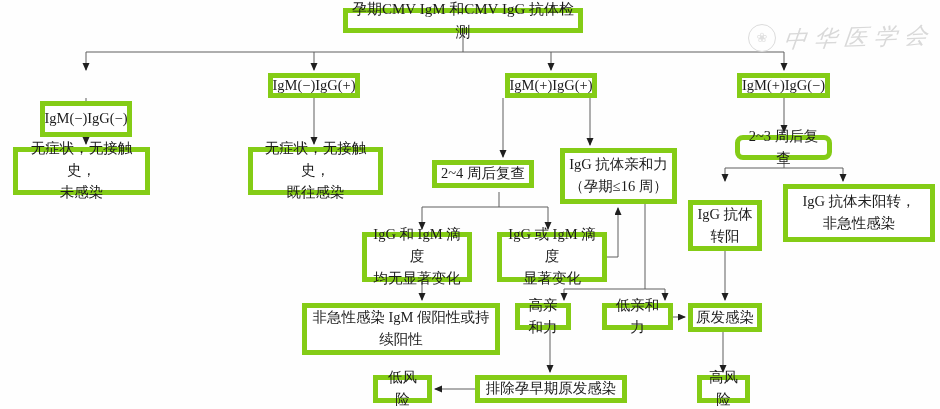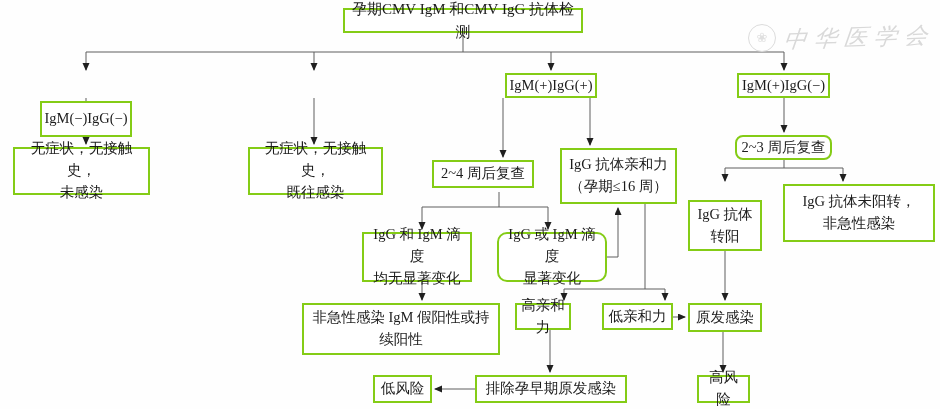--- a/index.html
+++ b/index.html
@@ -2,21 +2,21 @@
 <html><head>
 <meta charset="utf-8">
 <style>
   html,body{margin:0;padding:0;background:#fff;}
   .stage{
     position:relative;width:940px;height:409px;background:#fefefe;overflow:hidden;
     font-family:"Liberation Serif","DejaVu Serif",serif;
   }
   .links{position:absolute;left:0;top:0;width:940px;height:409px;}
   .node{
-    position:absolute;box-sizing:border-box;border:2px solid #84cc16;background:#fff;
+    position:absolute;box-sizing:border-box;border:5px solid #84cc16;background:#fff;
     display:flex;align-items:center;justify-content:center;text-align:center;
     font-size:14.5px;line-height:1.5;color:#1c1c1c;white-space:pre-line;
     padding:1px 3px;
   }
   .node.title{font-size:15px;}
   .watermark{
     position:absolute;left:748px;top:22px;display:flex;align-items:center;gap:8px;
     color:#d9d9d9;pointer-events:none;
   }
   .wm-logo{
@@ -84,35 +84,36 @@
   </svg>
 
   <div class="watermark">
     <span class="wm-logo">❀</span>
     <span class="wm-text">中华医学会</span>
   </div>
 
   <div class="node title" style="left:343px;top:8px;width:240px;height:25px;">孕期CMV IgM 和CMV IgG 抗体检测</div>
 
   <div class="node" style="left:40px;top:73px;width:92px;height:36px;margin-top:28px;">IgM(−)IgG(−)</div>
+  <div class="node" style="left:268px;top:73px;width:92px;height:25px;">IgM(−)IgG(+)</div>
   <div class="node" style="left:505px;top:73px;width:92px;height:25px;">IgM(+)IgG(+)</div>
   <div class="node" style="left:737px;top:73px;width:93px;height:25px;">IgM(+)IgG(−)</div>
 
   <div class="node" style="left:13px;top:147px;width:137px;height:48px;">无症状，无接触史，
 未感染</div>
   <div class="node" style="left:248px;top:147px;width:135px;height:48px;">无症状，无接触史，
 既往感染</div>
   <div class="node" style="left:432px;top:160px;width:102px;height:28px;">2~4 周后复查</div>
   <div class="node" style="left:560px;top:148px;width:117px;height:56px;">IgG 抗体亲和力
 （孕期≤16 周）</div>
   <div class="node" style="left:735px;top:135px;width:97px;height:25px;border-radius:8px;">2~3 周后复查</div>
 
   <div class="node" style="left:362px;top:232px;width:110px;height:50px;">IgG 和 IgM 滴度
 均无显著变化</div>
-  <div class="node" style="left:497px;top:232px;width:110px;height:50px;border-radius:10px;">IgG 或 IgM 滴度
+  <div class="node" style="left:497px;top:232px;width:110px;height:50px;">IgG 或 IgM 滴度
 显著变化</div>
   <div class="node" style="left:688px;top:200px;width:74px;height:51px;">IgG 抗体
 转阳</div>
   <div class="node" style="left:783px;top:184px;width:152px;height:58px;">IgG 抗体未阳转，
 非急性感染</div>
 
   <div class="node" style="left:302px;top:303px;width:198px;height:52px;">非急性感染 IgM 假阳性或持
 续阳性</div>
   <div class="node" style="left:515px;top:303px;width:56px;height:27px;">高亲和力</div>
   <div class="node" style="left:602px;top:303px;width:71px;height:27px;">低亲和力</div>

